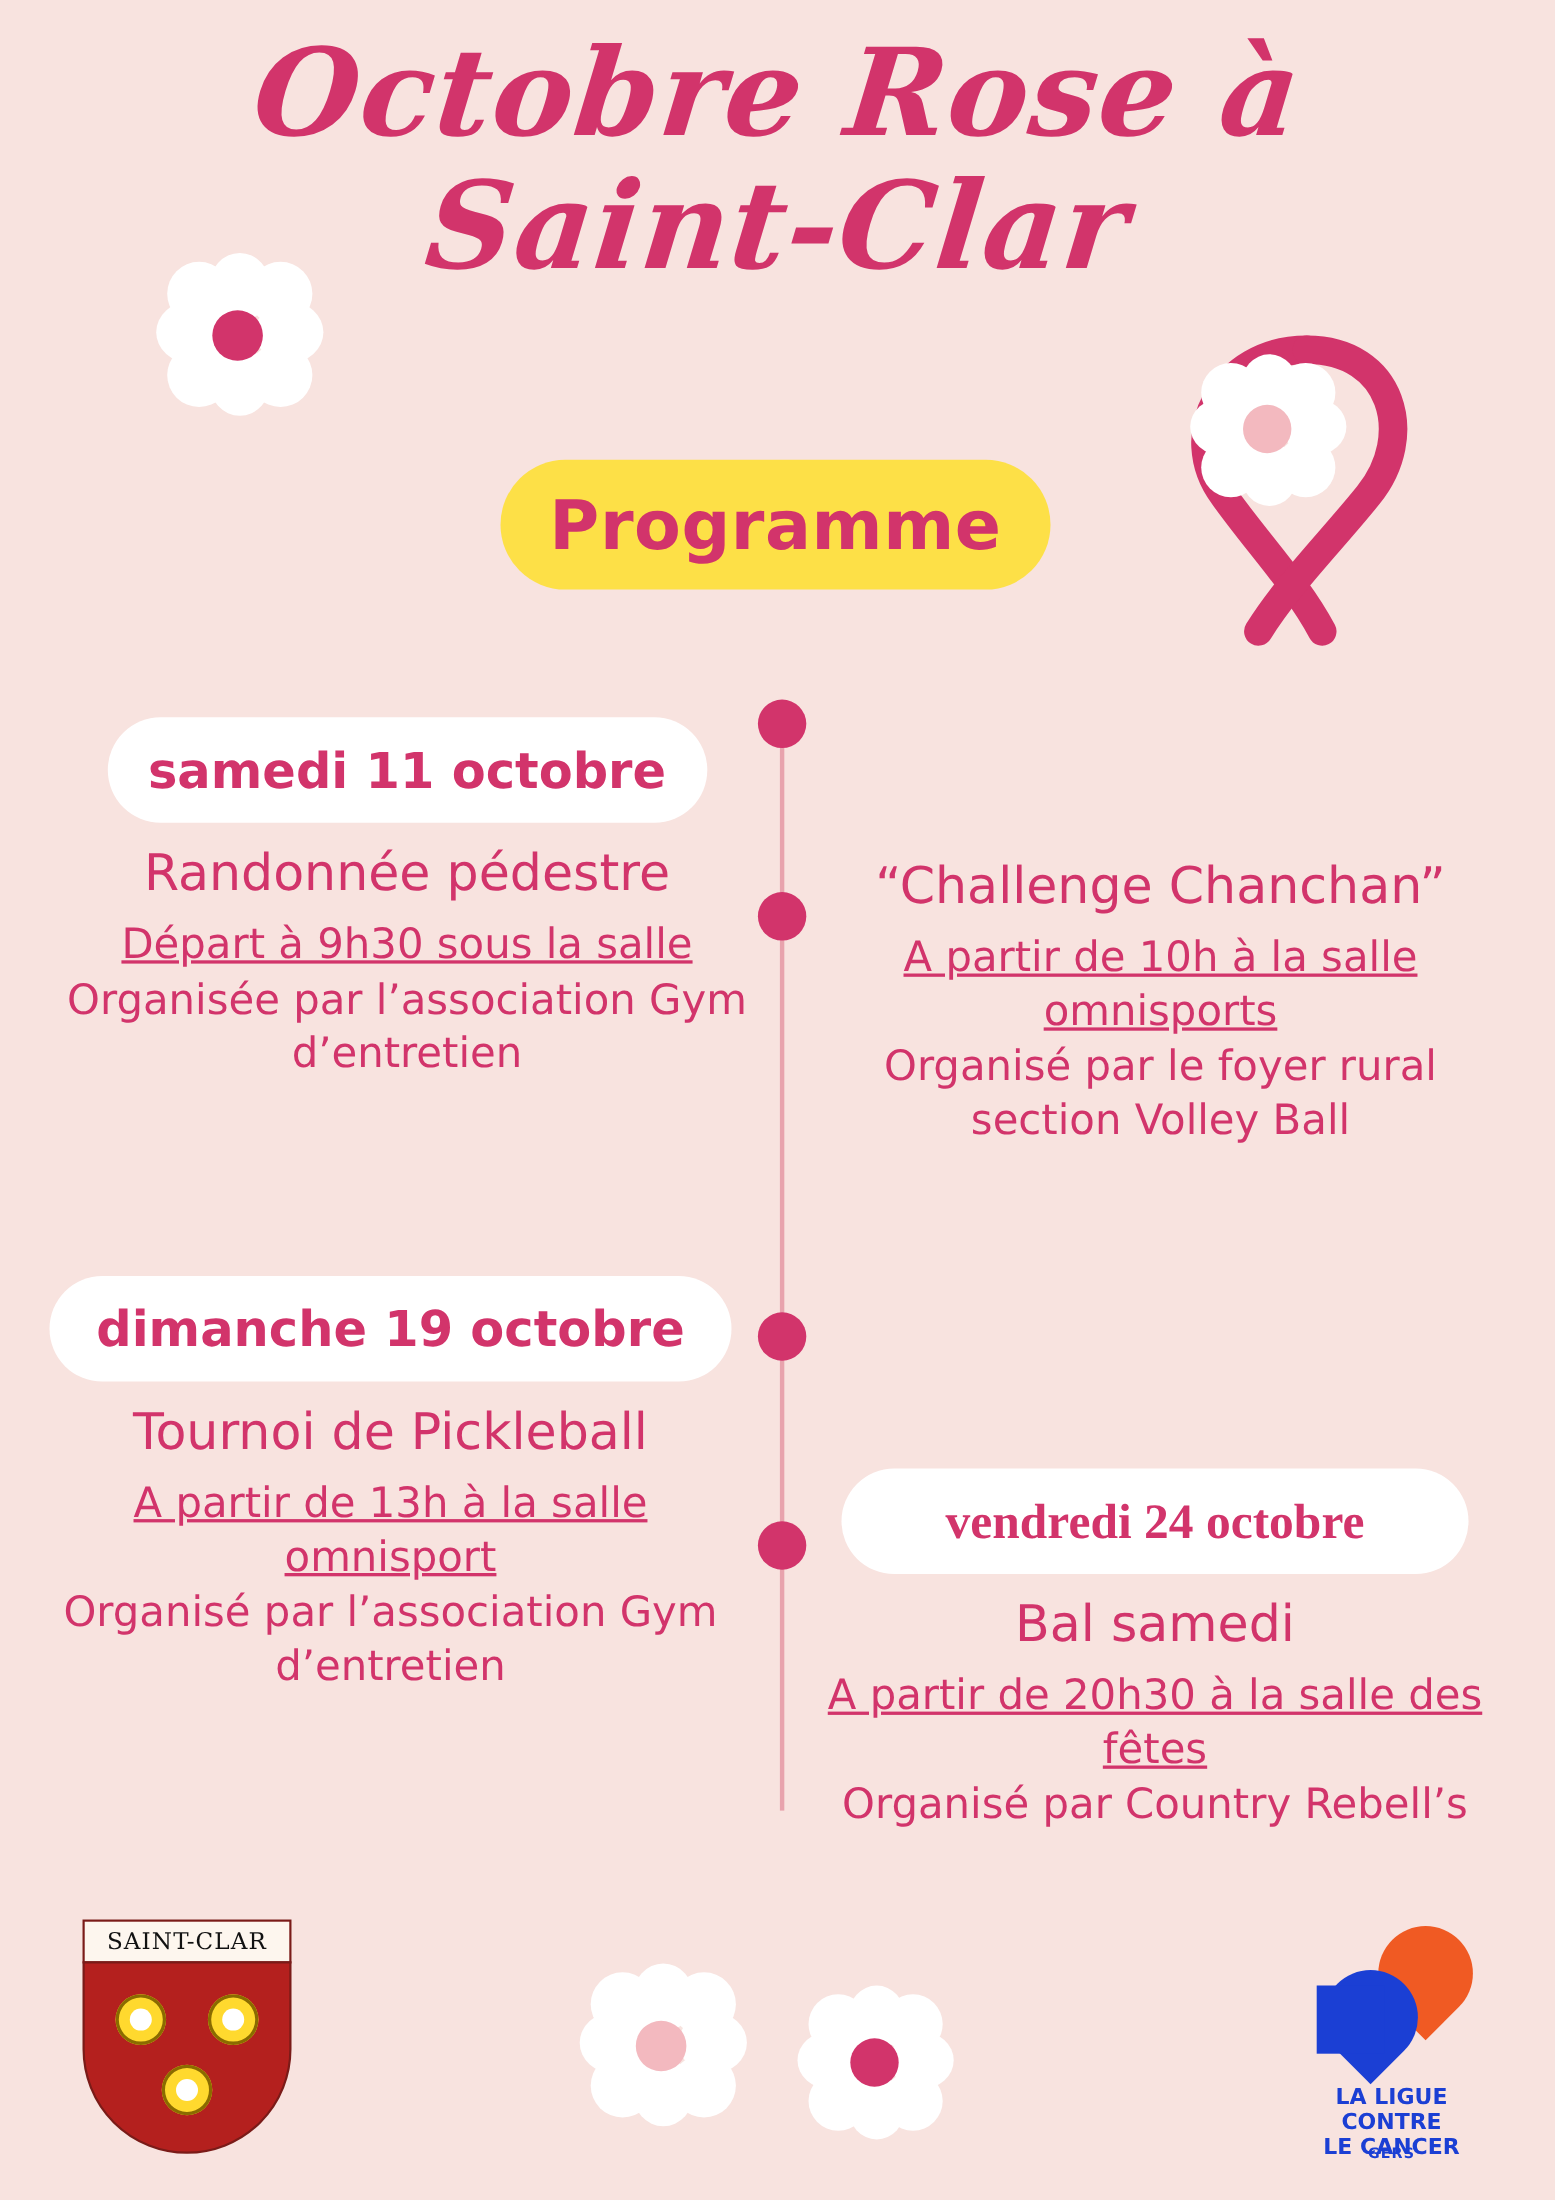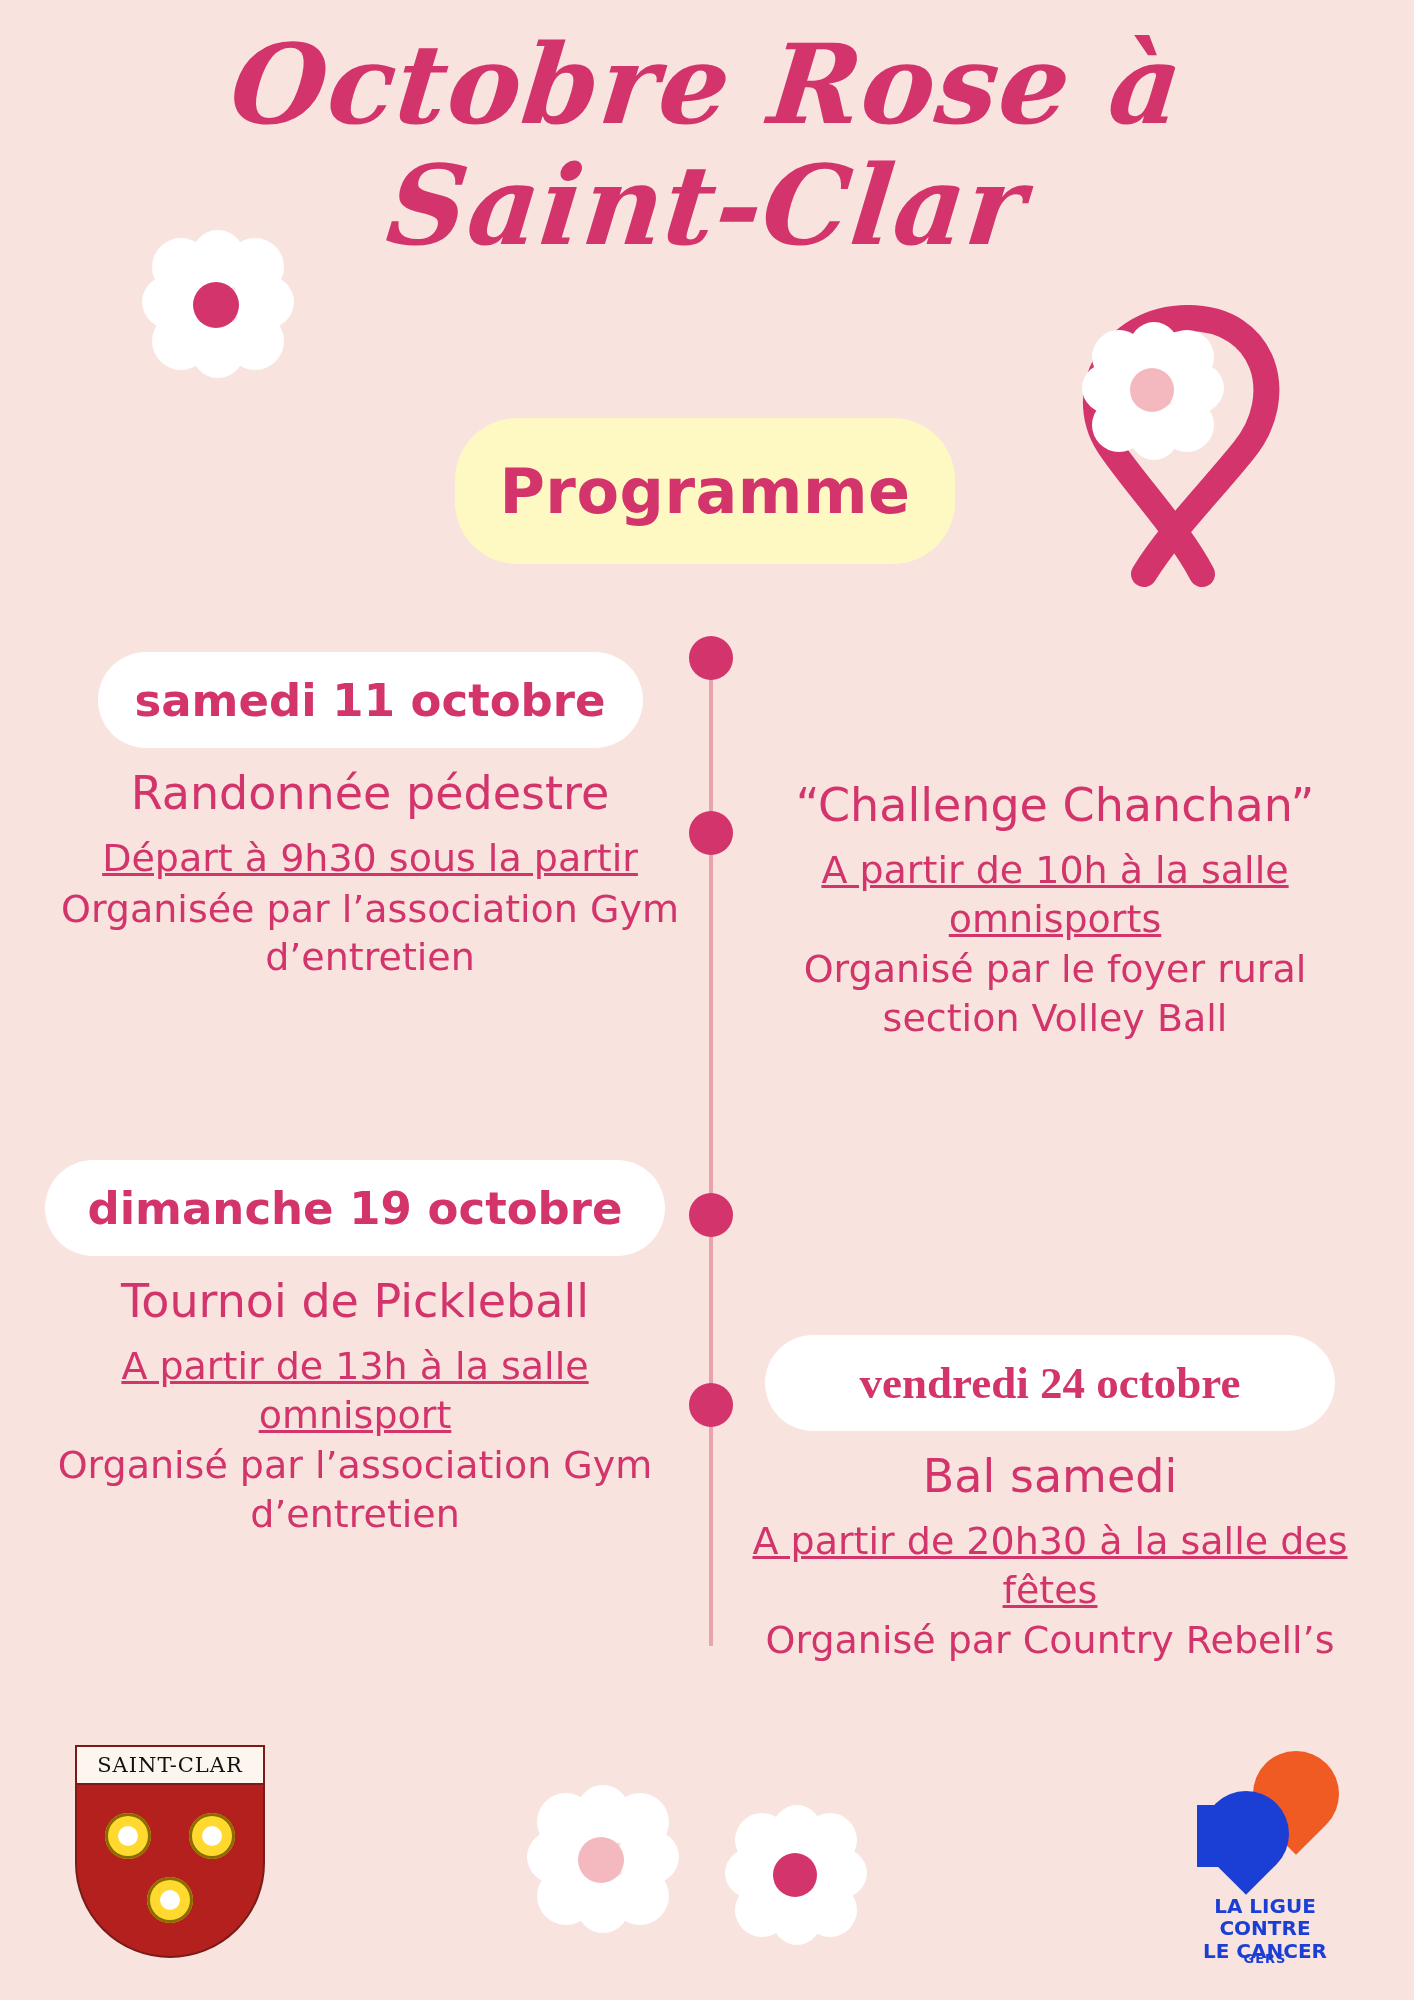--- a/index.html
+++ b/index.html
@@ -44,22 +44,22 @@
   .title-line.l2 {
     margin-top: -6px;
   }
 
   
   .programme-pill {
     position: absolute;
     top: 418px;
     left: 455px;
     width: 500px;
-    height: 146px;
-    background: #fef9c3;
+    height: 118px;
+    background: #fde047;
     border-radius: 62px;
     display: flex;
     align-items: center;
     justify-content: center;
   }
   .programme-pill span {
     font-size: 62px;
     font-weight: bold;
     color: #d2346b;
     letter-spacing: 0.5px;
@@ -310,21 +310,21 @@
   <div class="dot d2"></div>
   <div class="dot d3"></div>
   <div class="dot d4"></div>
 
   <div class="event ev-1">
     <div class="date-pill">
       <span>samedi 11 octobre</span>
     </div>
     <div class="ev-title">Randonnée pédestre</div>
     <div class="ev-info">
-      <span class="u">Départ à 9h30 sous la partir</span>
+      <span class="u">Départ à 9h30 sous la salle</span>
     </div>
     <div class="ev-org">Organisée par l’association Gym d’entretien</div>
   </div>
 
   <div class="event ev-2">
     <div class="ev-title">“Challenge Chanchan”</div>
     <div class="ev-info">
       <span class="u">A partir de 10h à la salle omnisports</span>
     </div>
     <div class="ev-org">Organisé par le foyer rural section Volley Ball</div>

